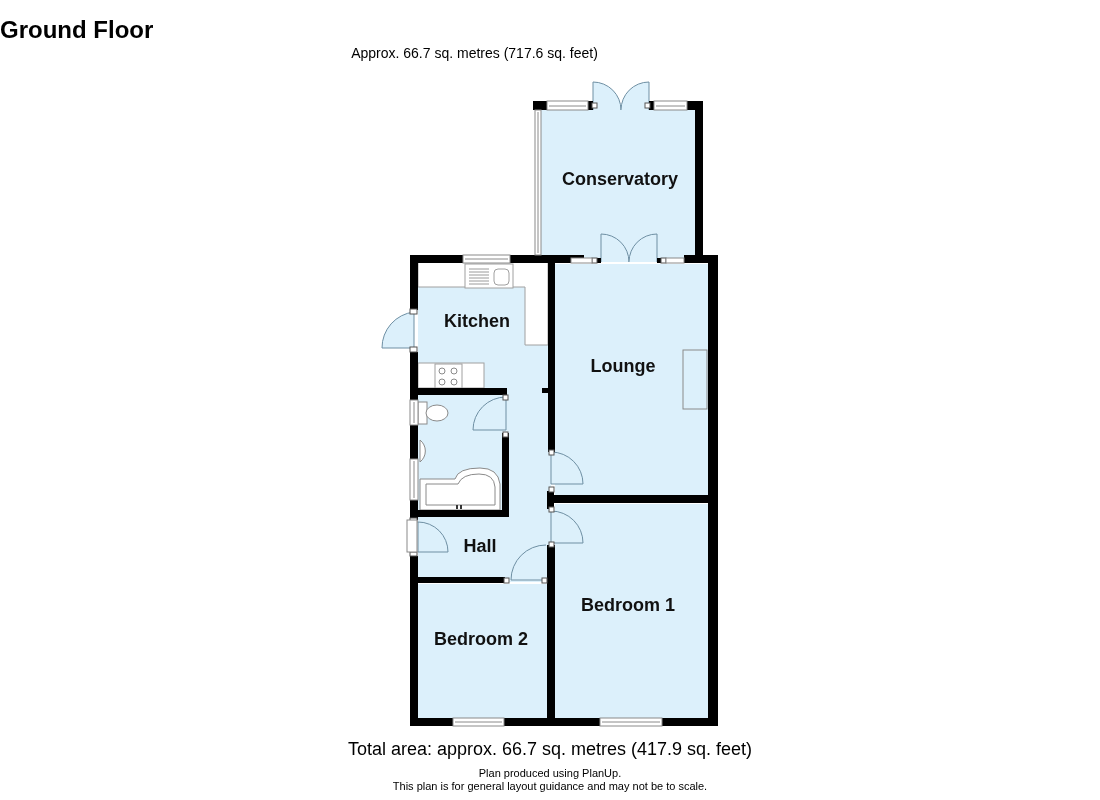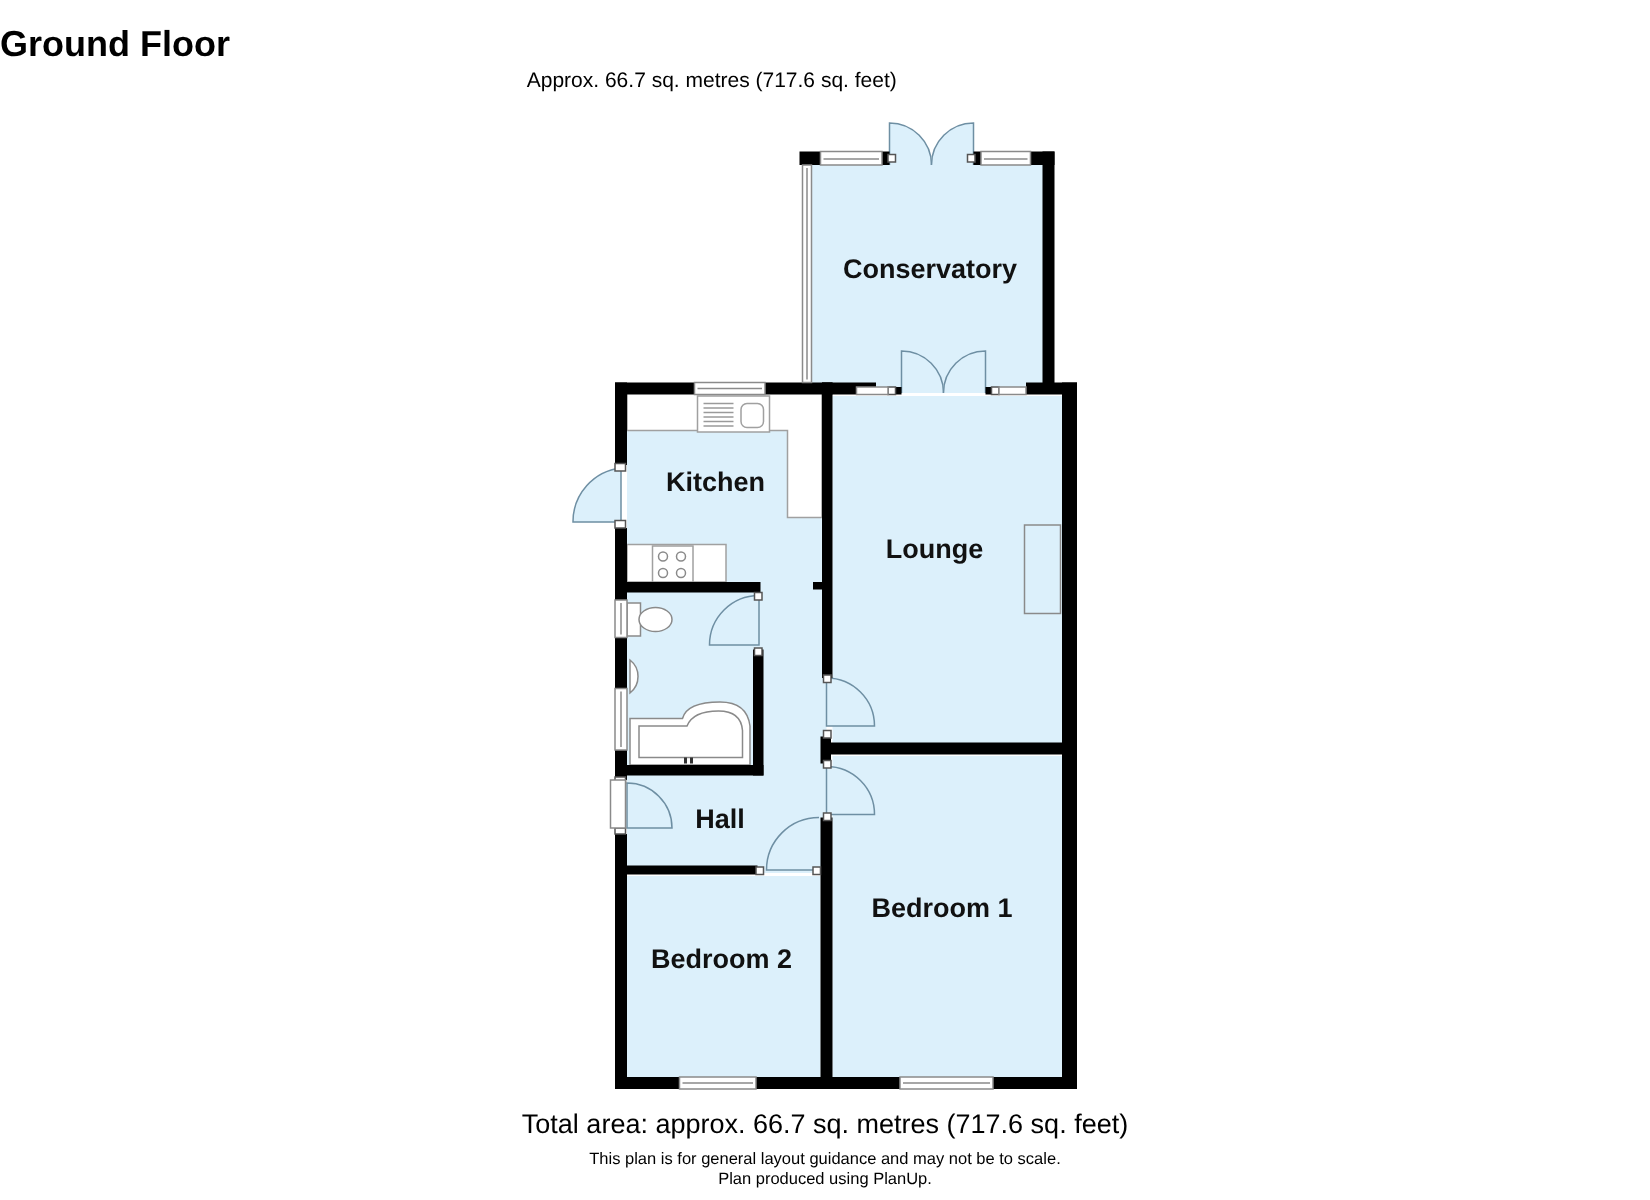--- a/index.html
+++ b/index.html
@@ -175,17 +175,17 @@
   </g>
 
   <text class="room-label" x="620" y="185" text-anchor="middle">Conservatory</text>
   <text class="room-label" x="477" y="327" text-anchor="middle">Kitchen</text>
   <text class="room-label" x="623" y="372" text-anchor="middle">Lounge</text>
   <text class="room-label" x="480" y="552" text-anchor="middle">Hall</text>
   <text class="room-label" x="628" y="611" text-anchor="middle">Bedroom 1</text>
   <text class="room-label" x="481" y="645" text-anchor="middle">Bedroom 2</text>
 </svg>
 
-<div class="total">Total area: approx. 66.7 sq. metres (717.6 sq. feet)</div>
+<div class="total">Total area: approx. 66.7 sq. metres (417.9 sq. feet)</div>
 <div class="disclaimer">
+  <div>Plan produced using PlanUp.</div>
   <div>This plan is for general layout guidance and may not be to scale.</div>
-  <div>Plan produced using PlanUp.</div>
 </div>
 
 </body></html>

